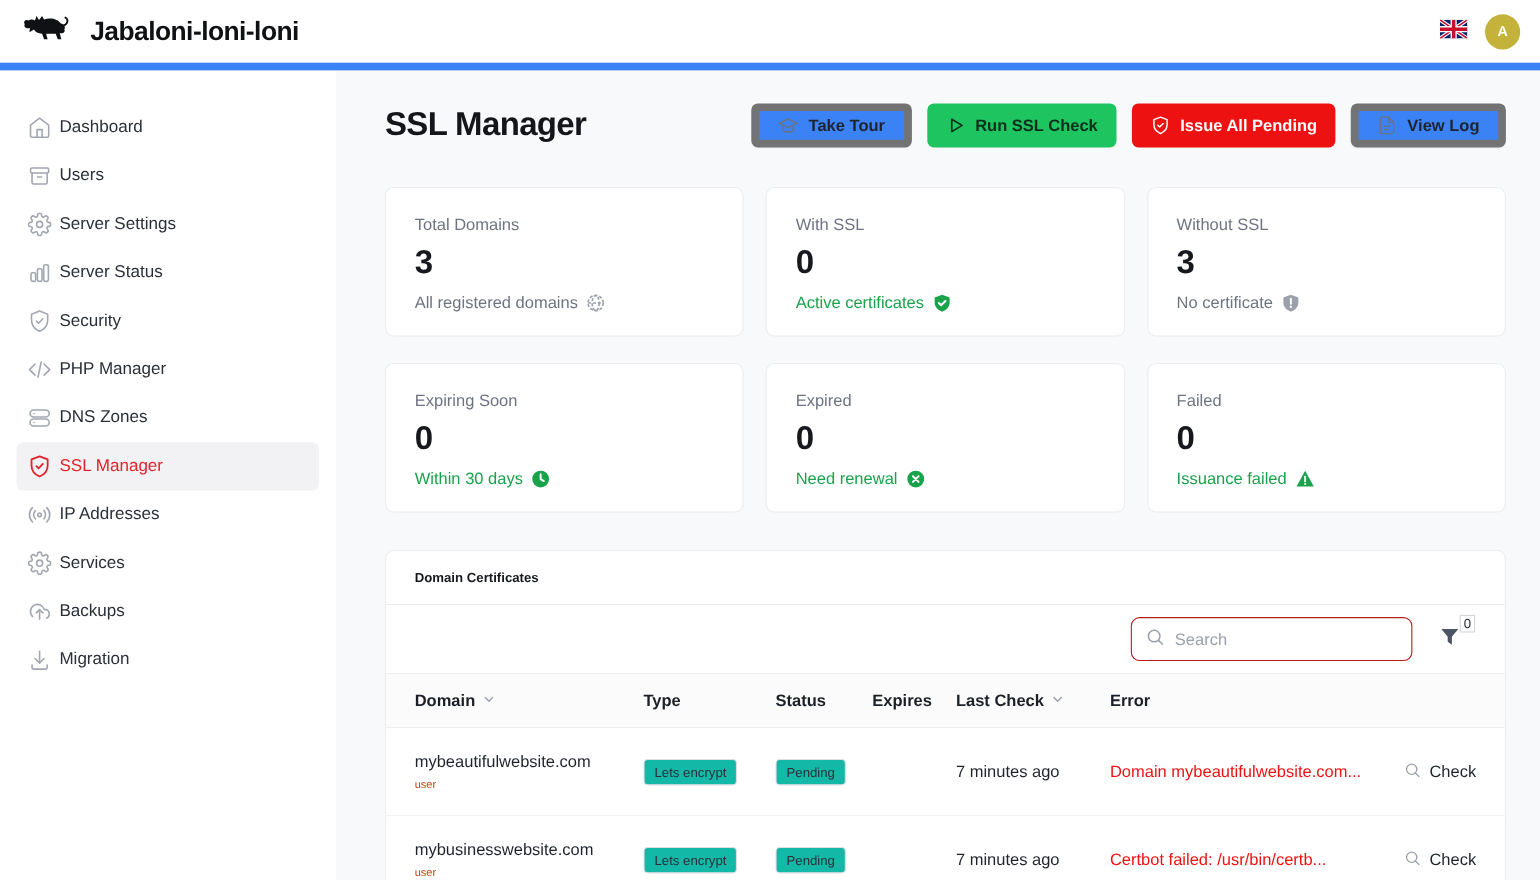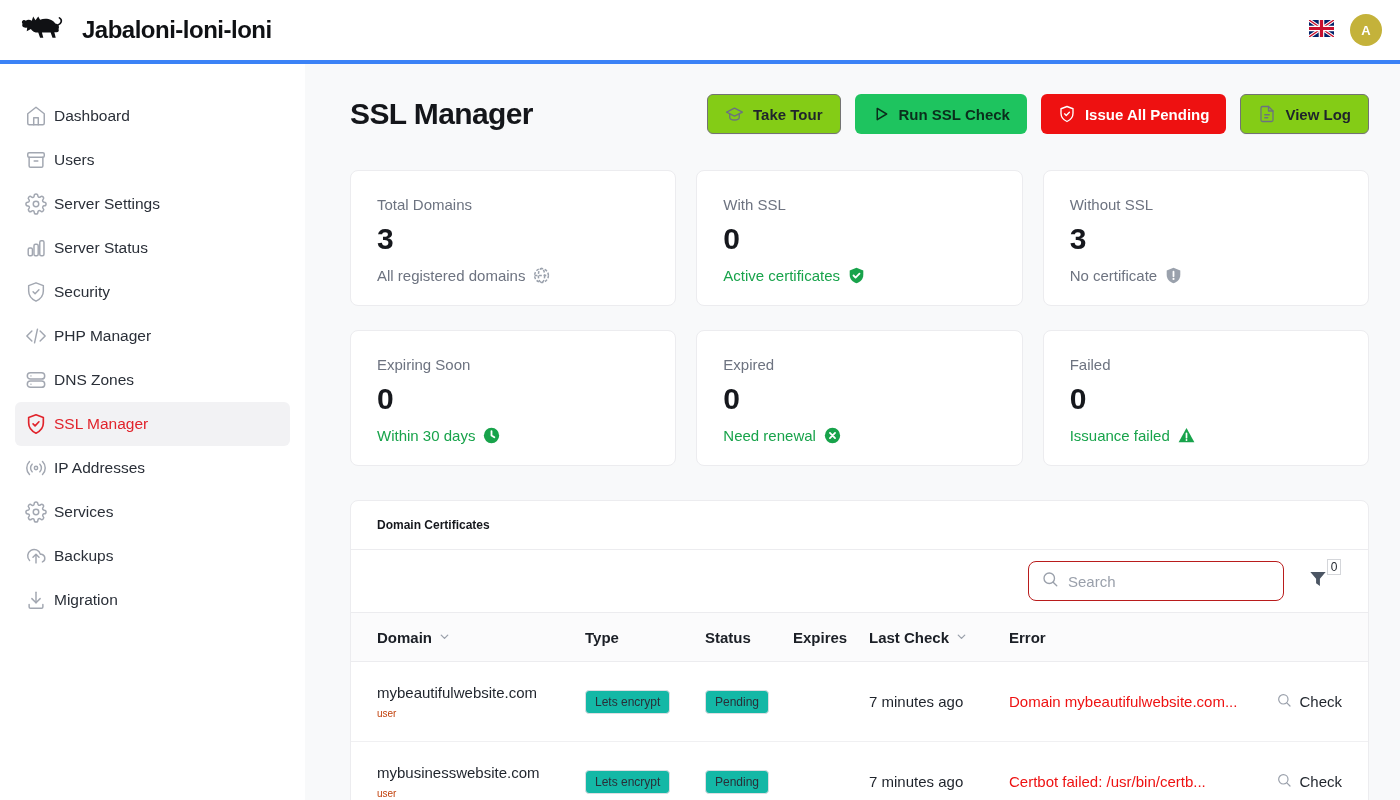--- a/index.html
+++ b/index.html
@@ -1,21 +1,21 @@
 <!DOCTYPE html>
 <html><head>
 <meta charset="utf-8">
 <style>
   * { margin:0; padding:0; box-sizing:border-box; }
   html,body { width:1400px; height:800px; overflow:hidden; }
   body { font-family:"Liberation Sans", sans-serif; background:#f8f9fa; color:#1f242c; }
 
   
   .topbar { position:fixed; top:0; left:0; right:0; height:64px; background:#fff;
-            border-bottom:4px solid #3b82f6; display:flex; align-items:center;
+            border-bottom:7px solid #3b82f6; display:flex; align-items:center;
             padding:0 18px; z-index:20; }
   .brand { display:flex; align-items:center; gap:18px; }
   .brand-title { font-size:24px; font-weight:800; letter-spacing:-0.5px; color:#0f1114; }
   .topbar-right { margin-left:auto; display:flex; align-items:center; gap:16px; }
   .avatar { width:32px; height:32px; border-radius:50%; background:#c4b23a; color:#fff;
             display:flex; align-items:center; justify-content:center; font-size:13px;
             font-weight:700; cursor:pointer; }
   .flag { cursor:pointer; display:block; }
 
   
@@ -32,21 +32,21 @@
   
   .main { margin-left:305px; padding:30px 31px 0 45px; margin-top:64px; }
   .page-head { display:flex; align-items:center; justify-content:space-between;
                height:40px; margin-bottom:36px; }
   .page-title { font-size:30px; font-weight:800; letter-spacing:-0.6px; color:#14161a; }
   .actions { display:flex; gap:14px; }
   .btn { height:40px; border-radius:6px; padding:0 17px; display:inline-flex;
          align-items:center; gap:9px; font-size:15px; font-weight:600; cursor:pointer;
          border:none; white-space:nowrap; font-family:inherit; }
   .btn svg { display:block; }
-  .btn-outline { background:#84cc16; border:1px solid #737373; color:#1f242c;
+  .btn-outline { background:#3b82f6; border:7px solid #737373; color:#1f242c;
                  box-shadow:0 1px 1px rgba(0,0,0,0.03); }
   .btn-outline .bico { color:#6b7280; }
   .btn-green { background:#1ec45f; color:#0a2e1c; }
   .btn-red { background:#ee1111; color:#fff; }
 
   
   .stats { display:grid; grid-template-columns:repeat(3,1fr); gap:24px 20px;
            margin-bottom:34px; }
   .card { background:#fff; border:1px solid #ececef; border-radius:8px; }
   .stat-card { height:136px; padding:25px 26px; }

